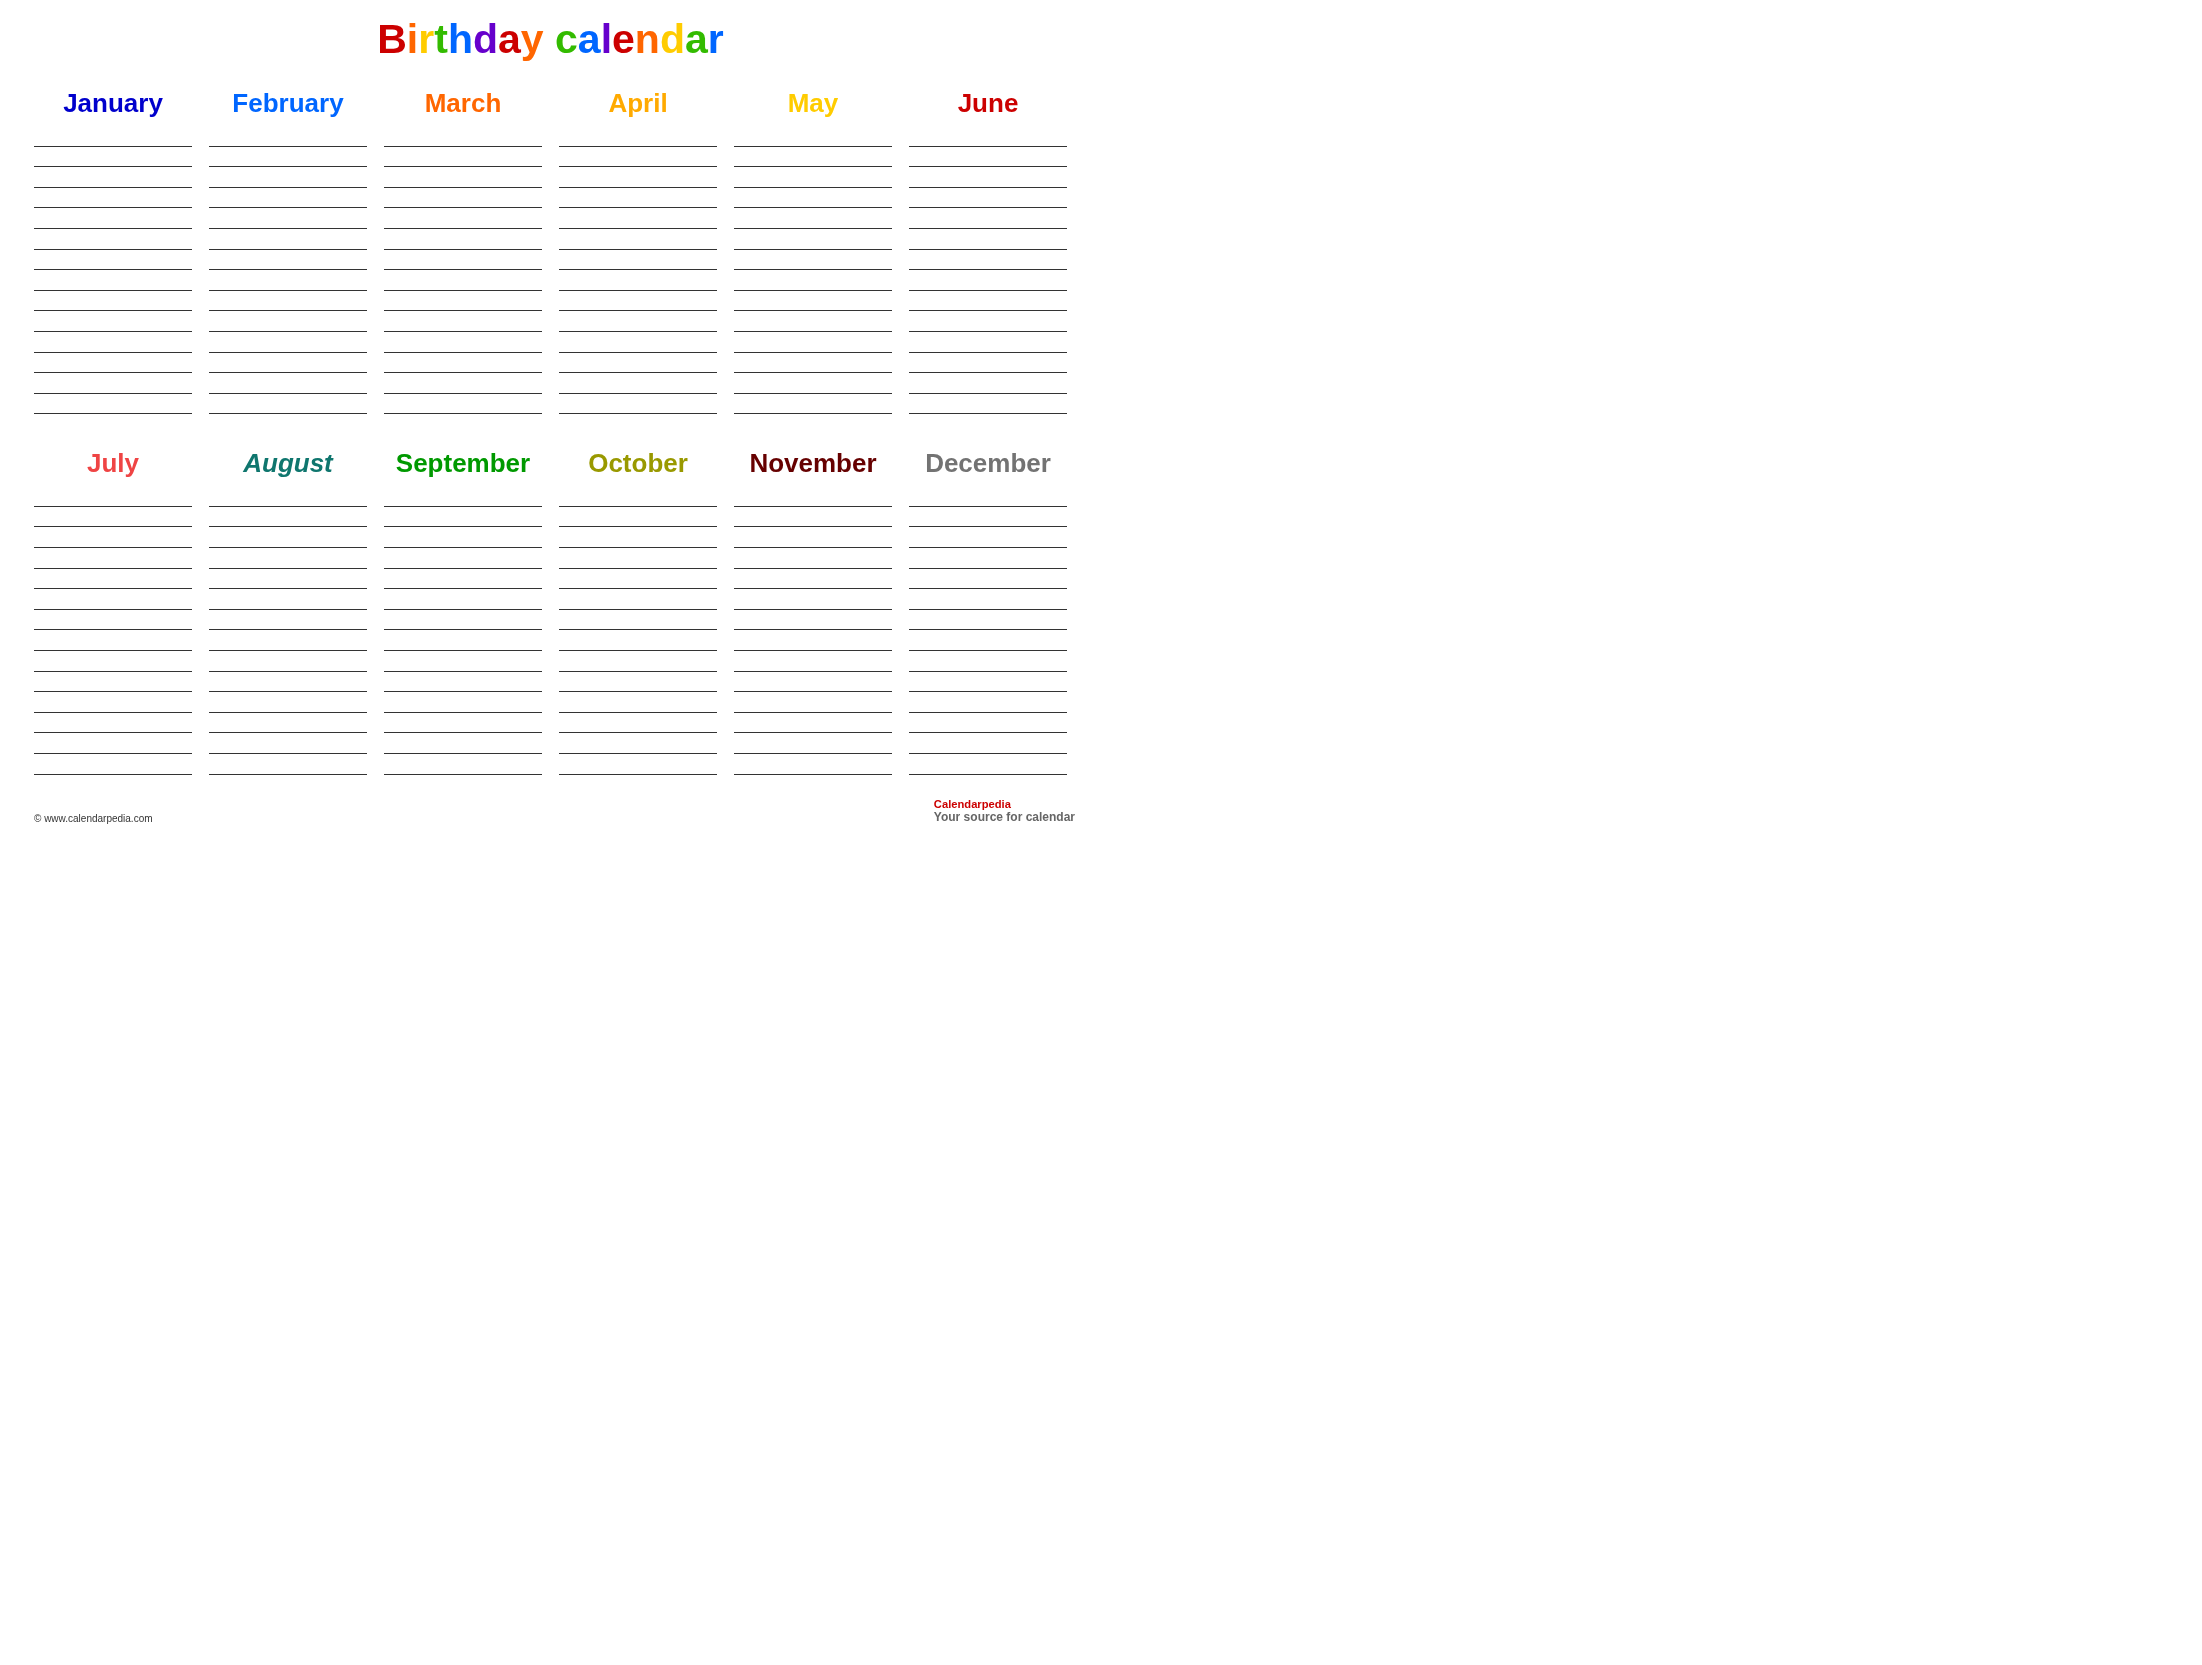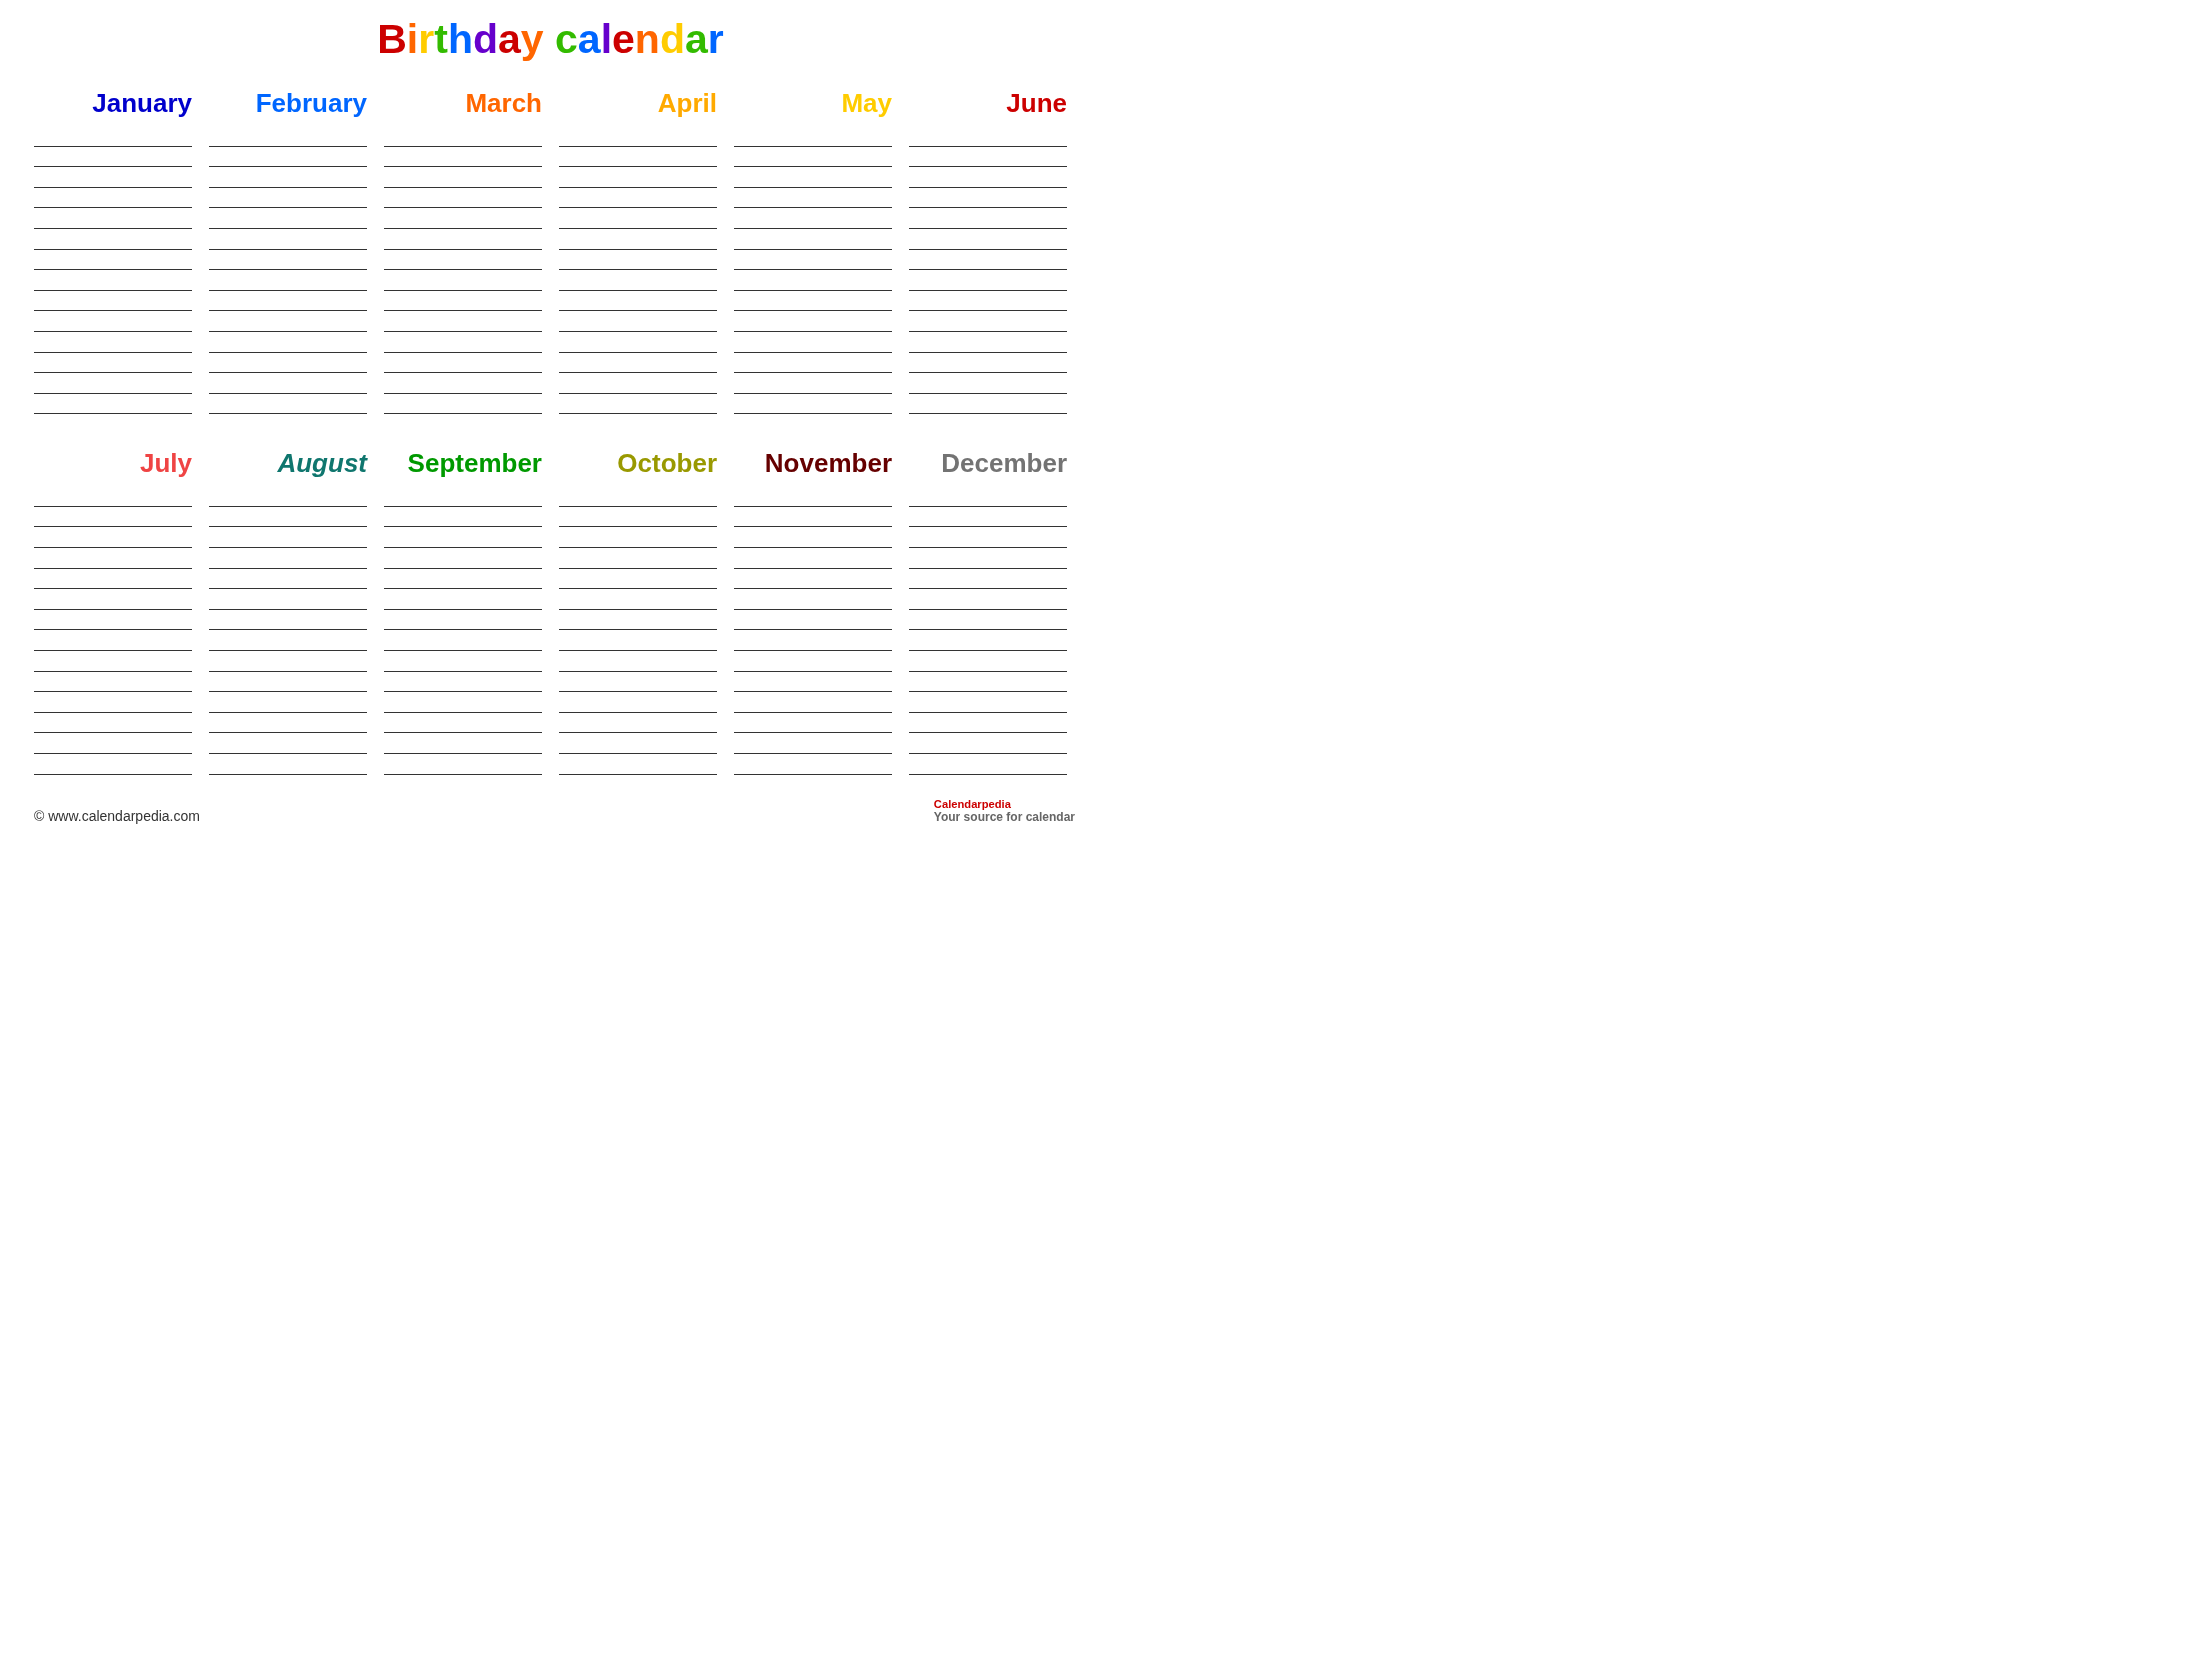--- a/index.html
+++ b/index.html
@@ -40,21 +40,21 @@
 
     .month-section {
       display: flex;
       flex-direction: column;
     }
 
     .month-name {
       font-size: 26px;
       font-weight: bold;
       margin-bottom: 6.9px;
-      text-align: right;
+      text-align: center;
     }
 
     .lines-container {
       display: flex;
       flex-direction: column;
       gap: 0;
     }
 
     .line {
       width: 100%;
@@ -63,21 +63,21 @@
     }
 
     .half-row {
       margin-top: 34px;
     }
 
     .footer {
       position: absolute;
       bottom: 8.6px;
       left: 34px;
-      font-size: 14px;
+      font-size: 10px;
       color: #333;
     }
 
     .footer-right {
       position: absolute;
       bottom: 8.6px;
       right: 26px;
       font-size: 11.2px;
       color: #333;
     }

